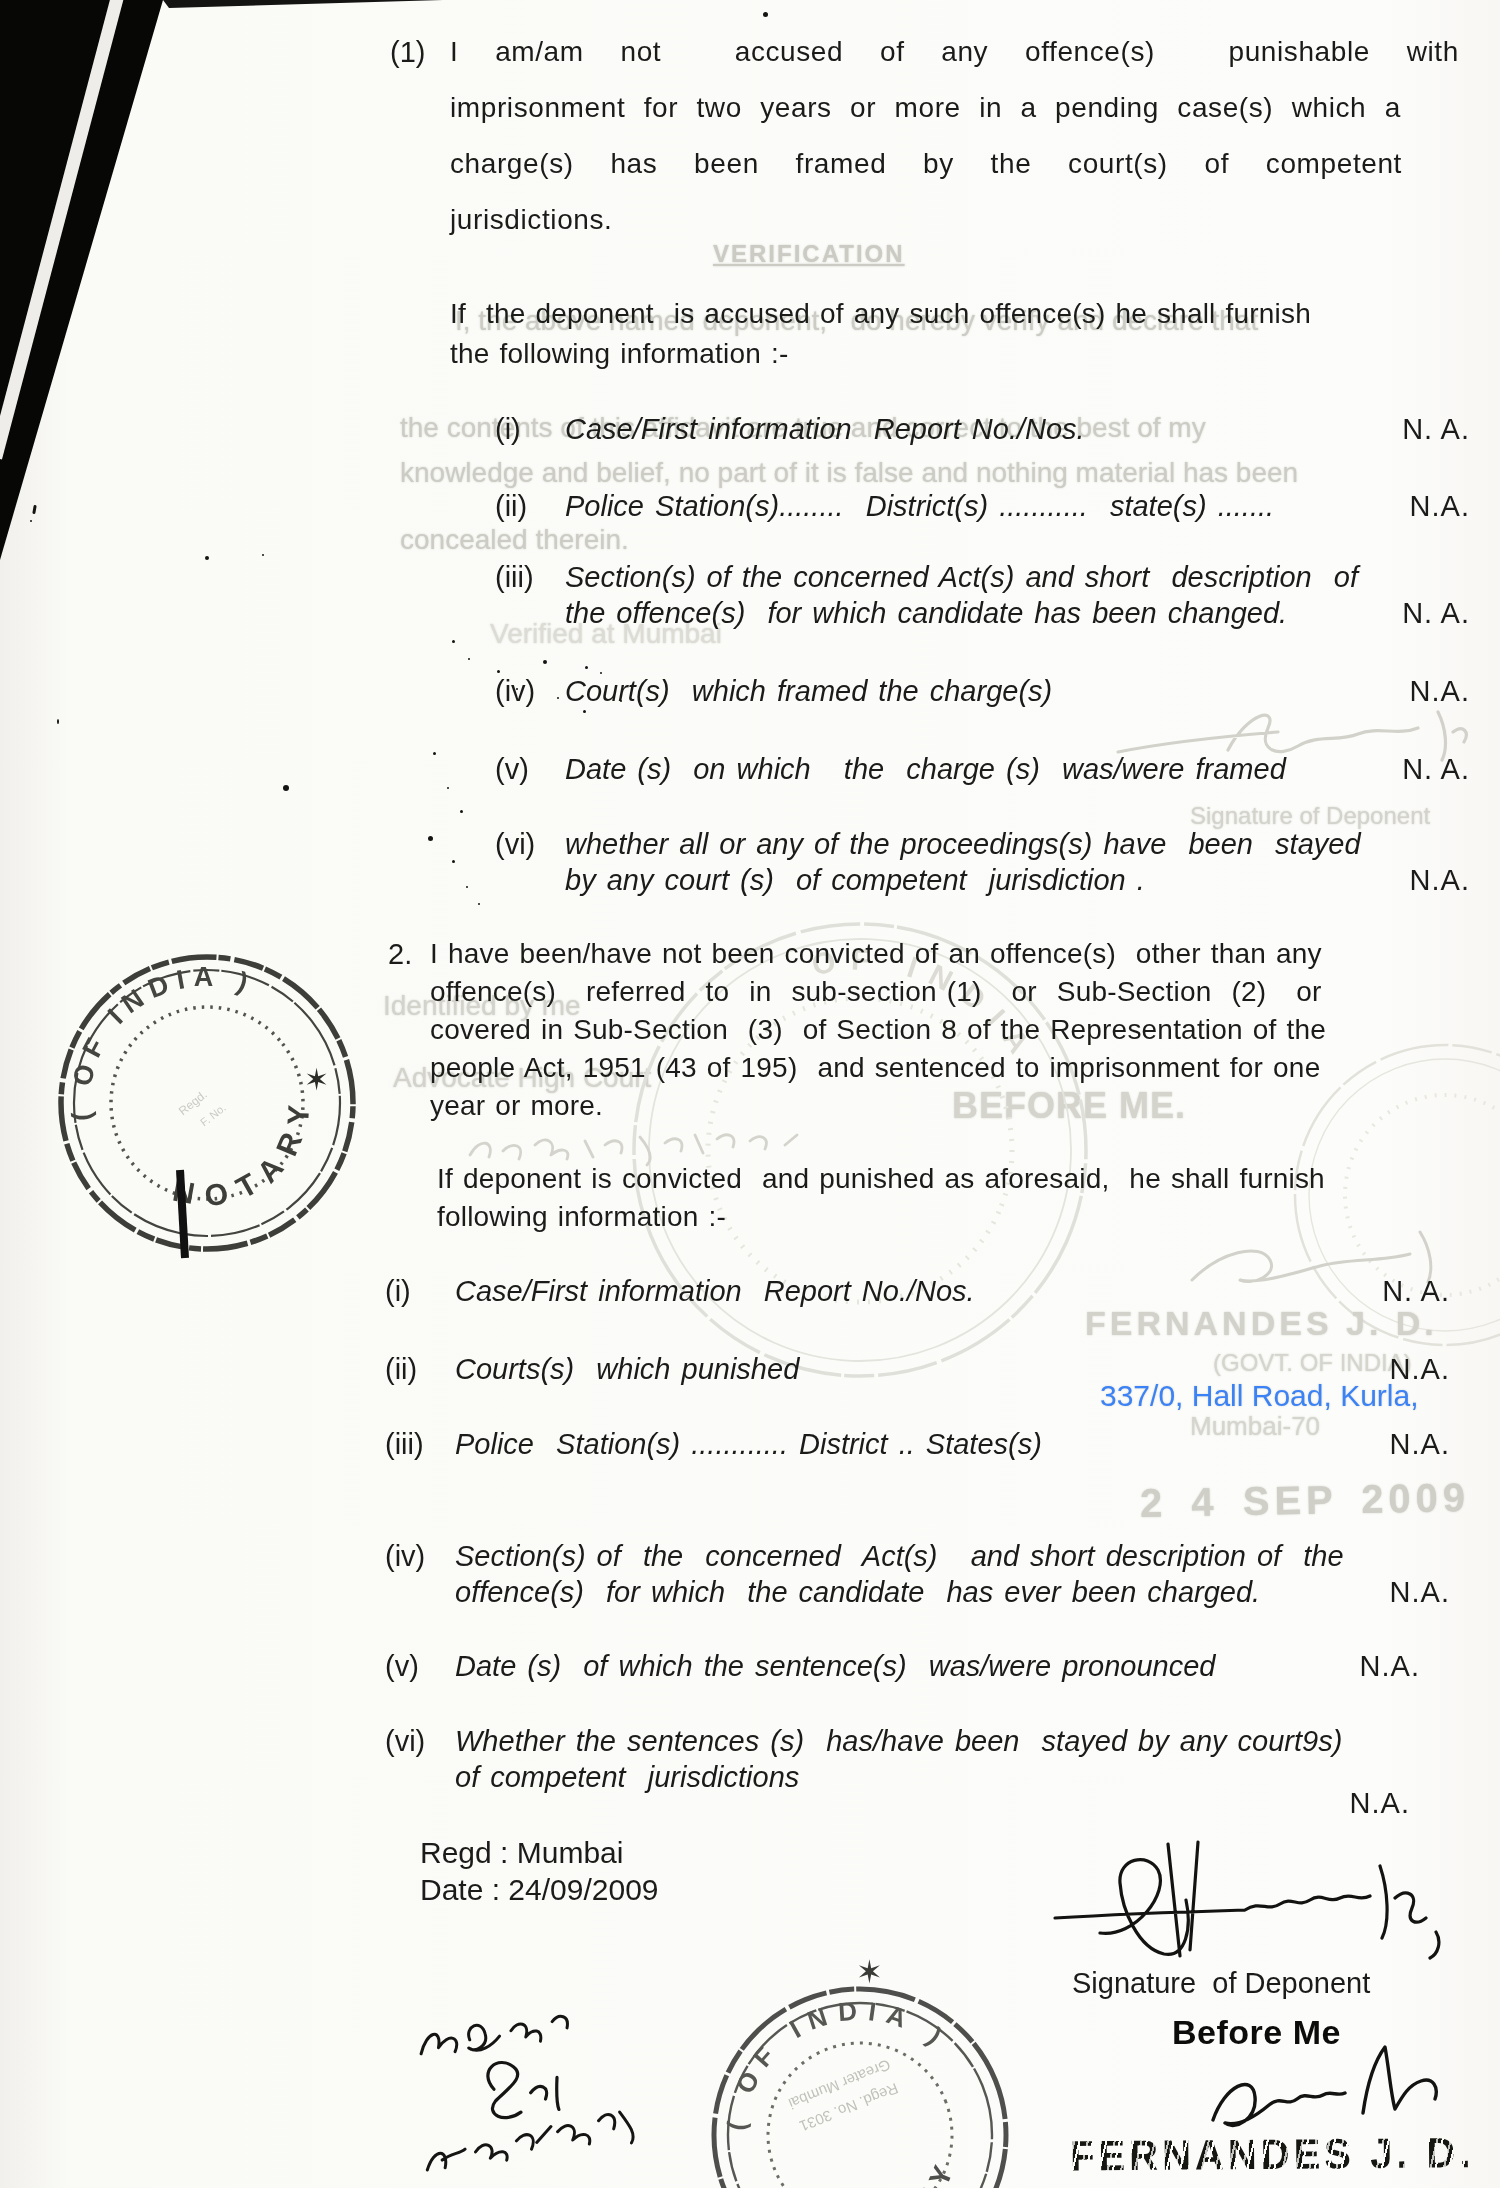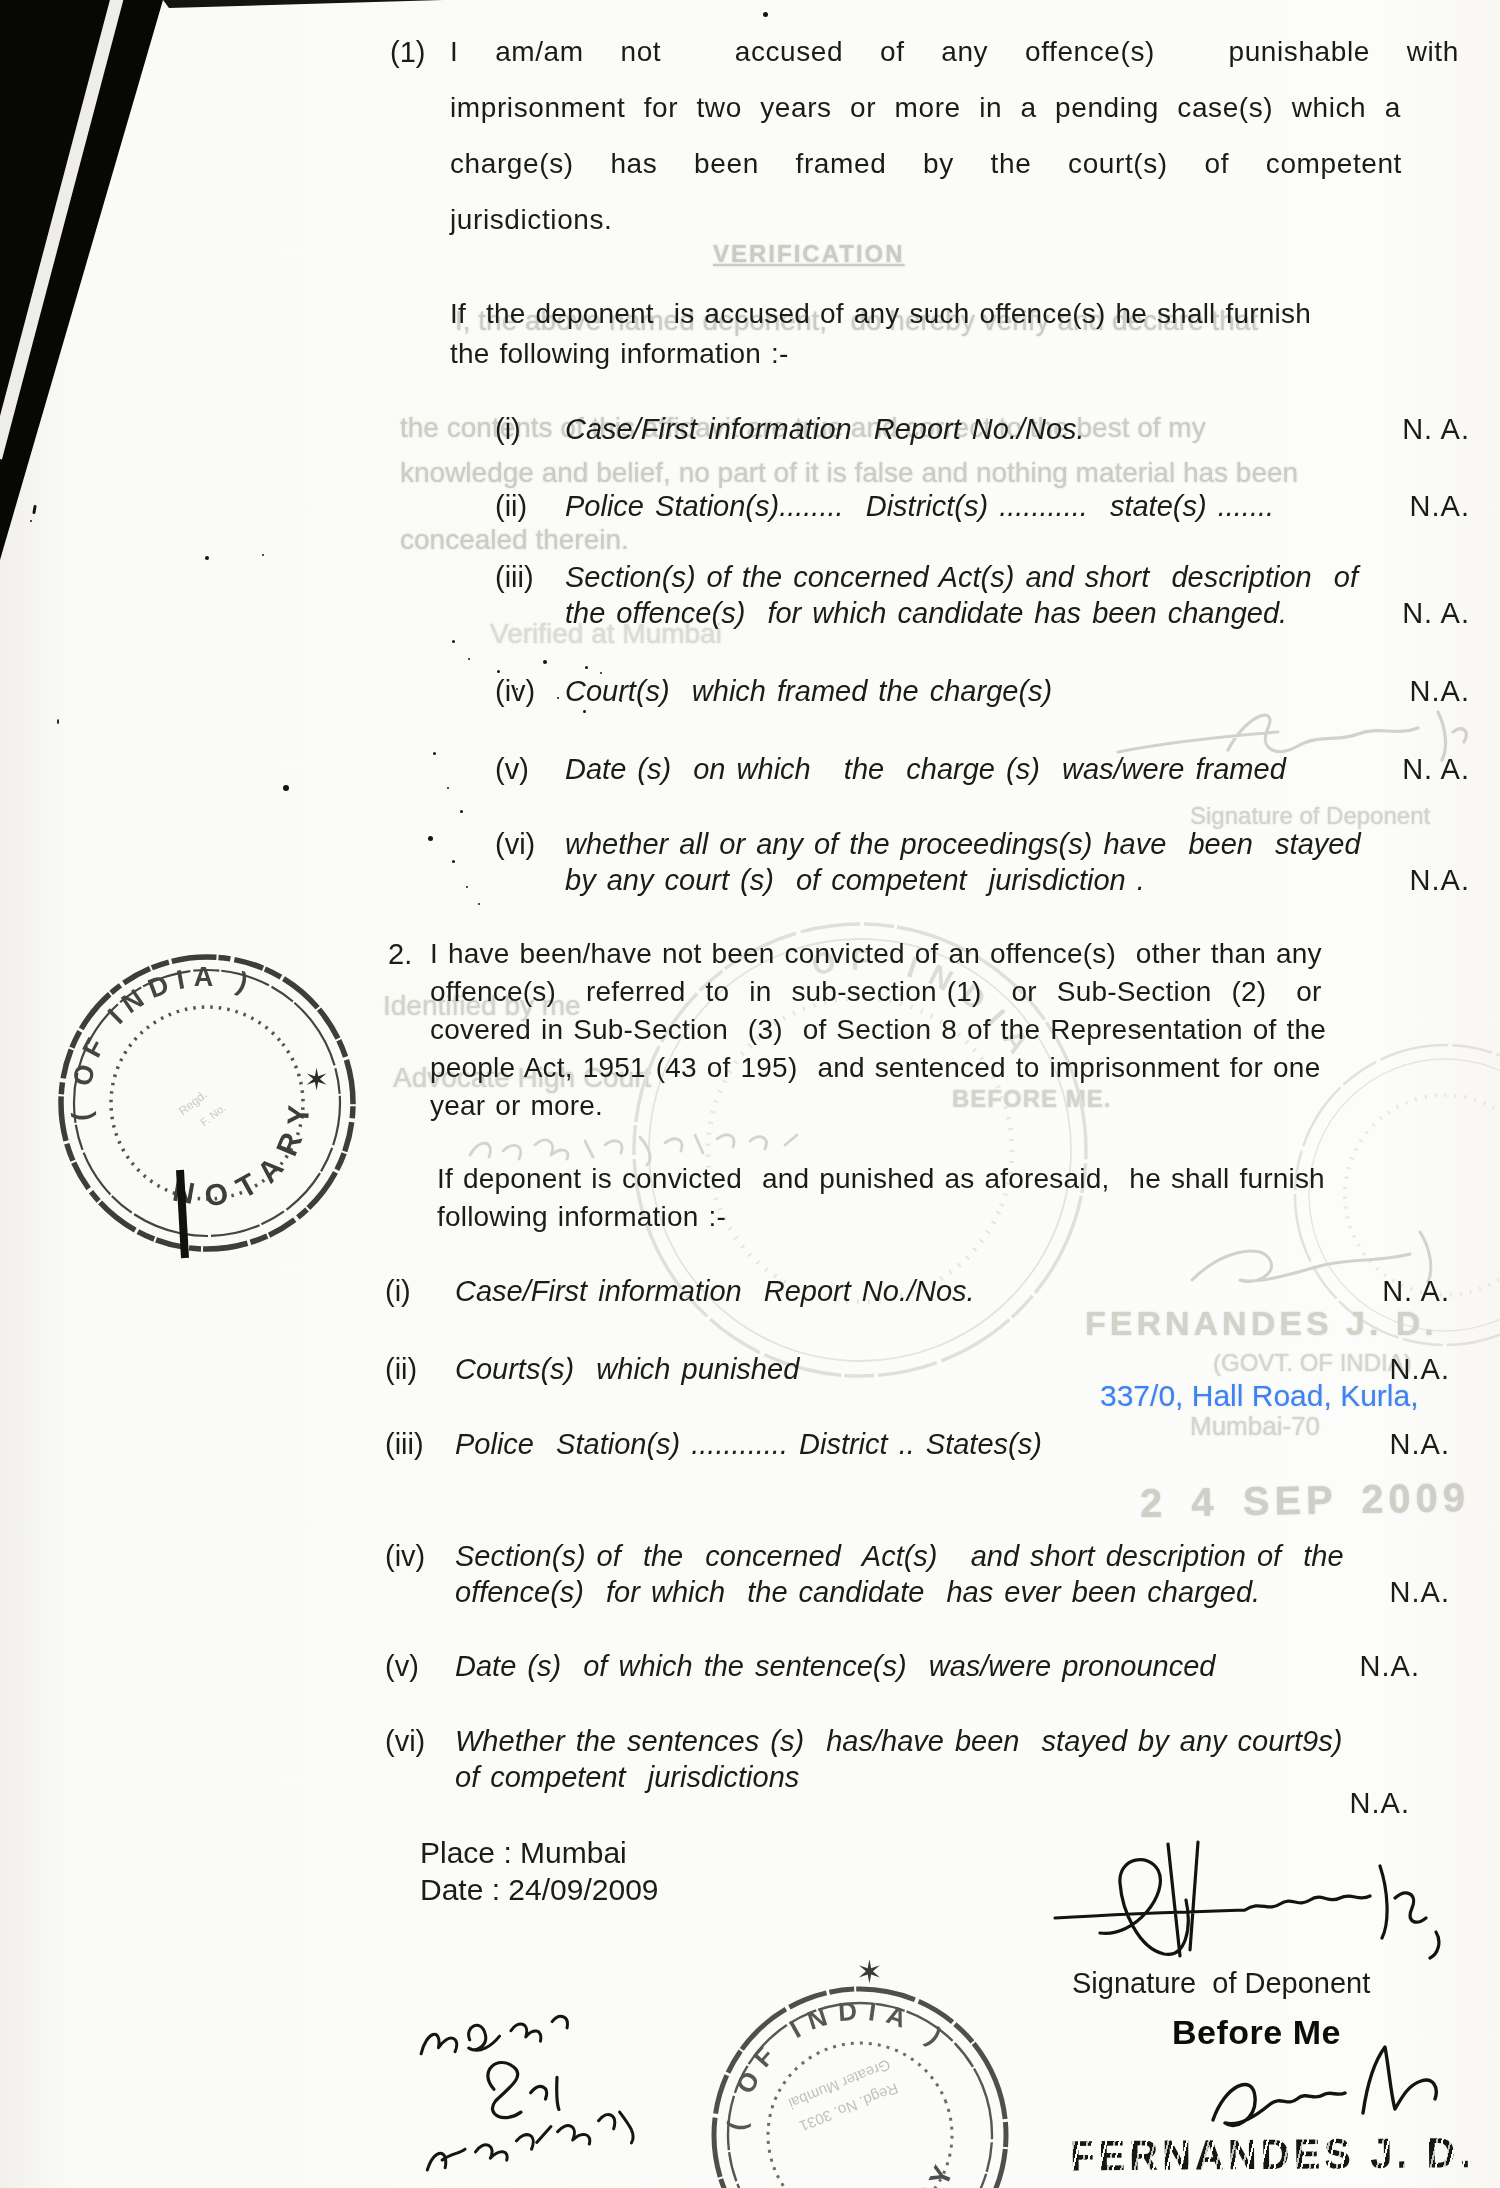--- a/index.html
+++ b/index.html
@@ -35,21 +35,21 @@
   <div class="ghost" style="left:400px;top:524px;font-size:28px;">concealed therein.</div>
   <div class="ghost" style="left:490px;top:618px;font-size:28px;color:#dcdcd5;">Verified at Mumbai</div>
 
   <svg class="sig" style="left:1108px;top:692px;" width="365" height="85" viewBox="0 0 365 85">
     <path d="M10,60 C60,50 120,44 170,40 M120,58 C140,20 170,14 160,36 C150,58 170,66 190,54 C210,42 230,50 250,42 C270,34 290,44 310,36 M330,20 C338,36 340,56 334,68 M345,40 C355,32 362,40 356,50" stroke="#d2d2cb" stroke-width="3.2"></path>
   </svg>
   <div class="ghost" style="left:1190px;top:802px;font-size:24px;color:#d3d3cc;">Signature of Deponent</div>
 
   <div class="ghost" style="left:383px;top:990px;font-size:28px;color:#d3d3cc;">Identified by me</div>
   <div class="ghost" style="left:393px;top:1062px;font-size:28px;color:#d3d3cc;">Advocate High Court</div>
-  <div class="ghost" style="left:952px;top:1085px;font-size:24px;font-weight:bold;letter-spacing:1px;color:#d4d4cd;">BEFORE ME.</div>
+  <div class="ghost" style="left:952px;top:1085px;font-size:36px;font-weight:bold;letter-spacing:1px;color:#d4d4cd;">BEFORE ME.</div>
 
   <svg style="left:620px;top:910px;" width="480" height="480" viewBox="0 0 480 480">
     <g transform="rotate(24 240 240)">
       <circle cx="240" cy="240" r="226" fill="none" stroke="#e0e0da" stroke-width="3.5" stroke-dasharray="60 4 30 3 80 5"></circle>
       <circle cx="240" cy="240" r="211" fill="none" stroke="#e4e4de" stroke-width="1.8"></circle>
       <circle cx="240" cy="240" r="152" fill="none" stroke="#e6e6df" stroke-width="5" stroke-dasharray="2 9"></circle>
       <defs>
           <path id="gcTop" d="M 60,240 A 180,180 0 0 1 420,240"></path>
         </defs>
       <text font-size="30" font-weight="bold" letter-spacing="14" fill="#dcdcd5" font-family="Liberation Sans, sans-serif">
@@ -203,21 +203,21 @@
   <div class="t lbl" style="left:385px;top:1649px;">(v)</div>
   <div class="t row" style="left:455px;top:1649px;">Date (s)  of which the sentence(s)  was/were pronounced</div>
   <div class="t val" style="left:1290px;top:1649px;width:130px;">N.A.</div>
 
   <div class="t lbl" style="left:385px;top:1724px;">(vi)</div>
   <div class="t row" style="left:455px;top:1724px;">Whether the sentences (s)  has/have been  stayed by any court9s)</div>
   <div class="t row" style="left:455px;top:1760px;">of competent  jurisdictions</div>
   <div class="t val" style="left:1260px;top:1786px;">N.A.</div>
 </div>
 
-<div class="t" style="left:420px;top:1835px;font-size:30px;">Place : Mumbai</div>
+<div class="t" style="left:420px;top:1835px;font-size:30px;">Regd : Mumbai</div>
 <div class="t" style="left:420px;top:1872px;font-size:30px;">Date : 24/09/2009</div>
 
 <svg class="sig" style="left:1040px;top:1838px;" width="430" height="140" viewBox="0 0 430 140">
   <path d="M15,80 C80,76 140,74 205,72 M60,95 C95,100 130,55 118,32 C108,14 78,20 80,45 C82,72 98,110 124,116 C146,120 152,90 146,62 M128,6 L140,118 M158,4 L150,112 M205,72 C220,62 228,74 240,66 C252,58 258,70 270,62 C282,54 288,66 300,60 C312,54 318,64 330,58 M340,28 C348,52 350,84 342,100 M355,60 C366,50 378,56 372,70 C366,84 376,88 386,80 M396,94 C402,104 398,116 390,120" stroke="#131311" stroke-width="3.2"></path>
 </svg>
 
 <div class="t" style="left:1072px;top:1966px;font-size:29px;">Signature  of Deponent</div>
 <div class="t" style="left:1172px;top:2012px;font-size:34px;font-weight:bold;color:#0c0c0a;letter-spacing:.5px;">Before Me</div>
 
 <svg class="sig" style="left:1195px;top:2035px;" width="280" height="115" viewBox="0 0 280 115">

